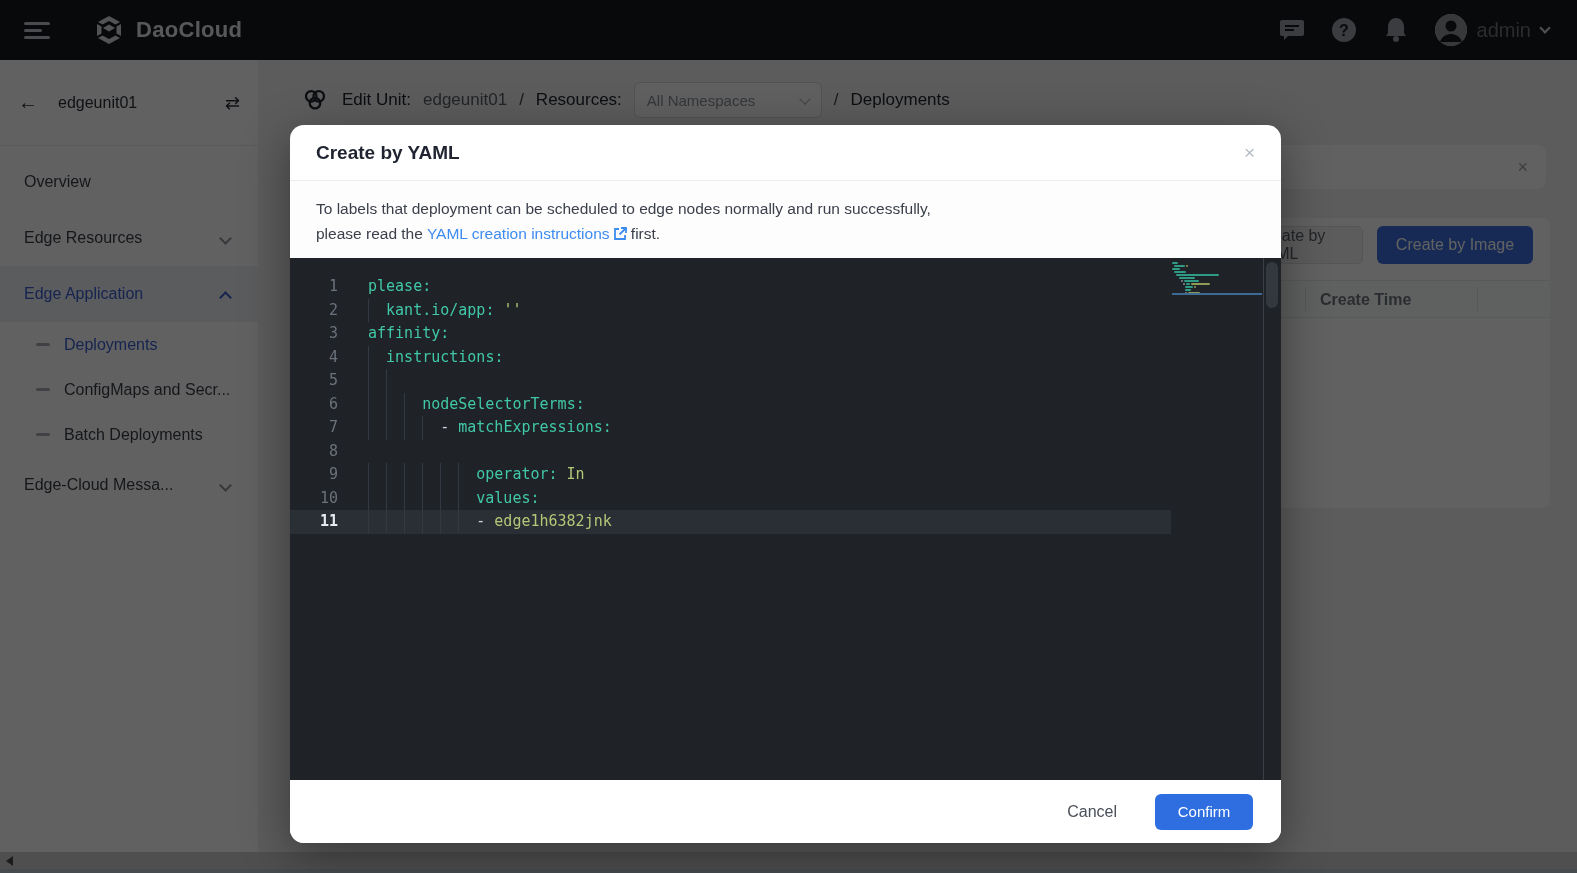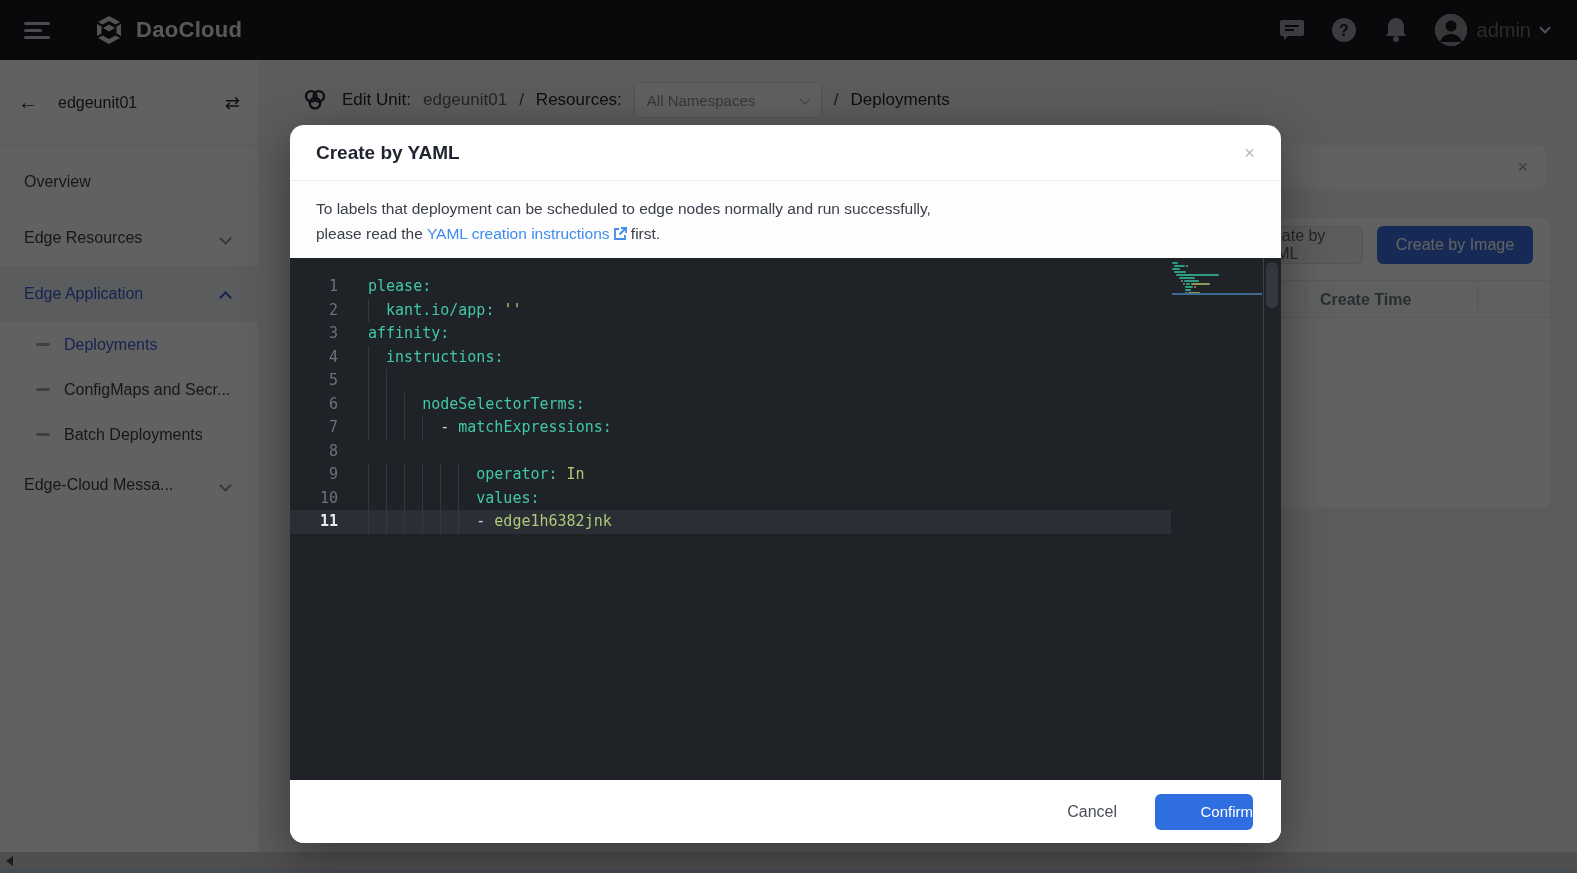--- a/index.html
+++ b/index.html
@@ -104,21 +104,21 @@
   .mm-line { height:2px; margin-bottom:1px; display:flex; }
   .mm-seg { height:2px; border-radius:1px; }
   .mm-cursorline { position:absolute; left:882px; width:90px; height:2px; background:#3c6a94; }
   .ed-scrolltrack { position:absolute; right:0; top:0; bottom:0; width:18px; border-left:1px solid #3a3f45; }
   .ed-thumb { position:absolute; right:3px; top:4px; width:12px; height:46px; background:#33383f; border-radius:6px; }
 
   
   .m-foot { height:63px; flex:none; background:#fff; display:flex; align-items:center; justify-content:flex-end; padding-right:28px; gap:38px; }
   .cancel-btn { font-size:16px; color:#4a4f58; background:none; border:none; cursor:pointer; font-family:"Liberation Sans",sans-serif; }
   .confirm-btn { width:98px; height:36px; background:#2e6ee0; color:#fff; font-size:15px; border:none; border-radius:6px;
-                 cursor:pointer; font-family:"Liberation Sans",sans-serif;text-align:right; }
+                 cursor:pointer; font-family:"Liberation Sans",sans-serif; }
 
   svg { display:block; }
 </style>
 </head>
 <body>
 
 <div class="screen">
 
   <div class="topbar">
     <div class="hamburger">

